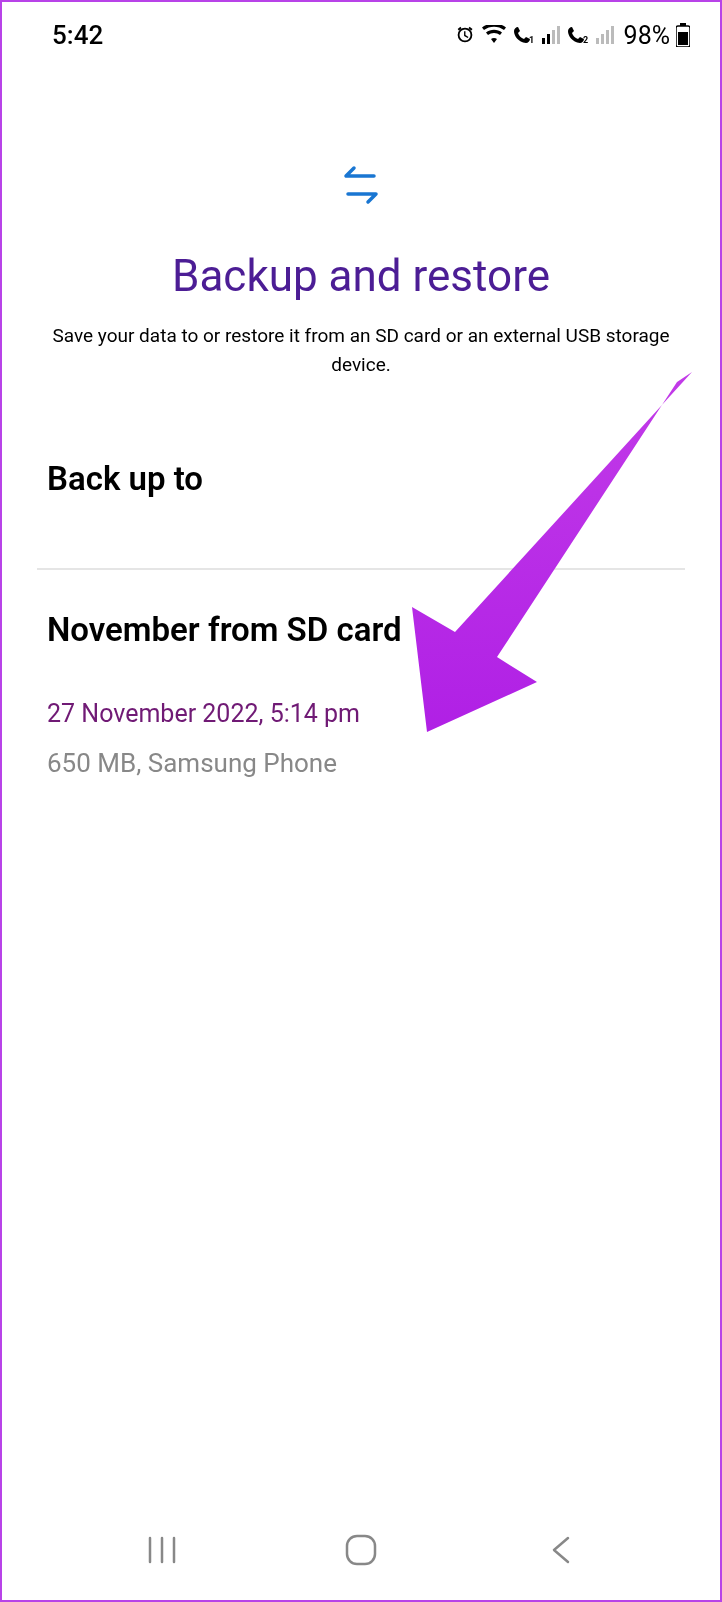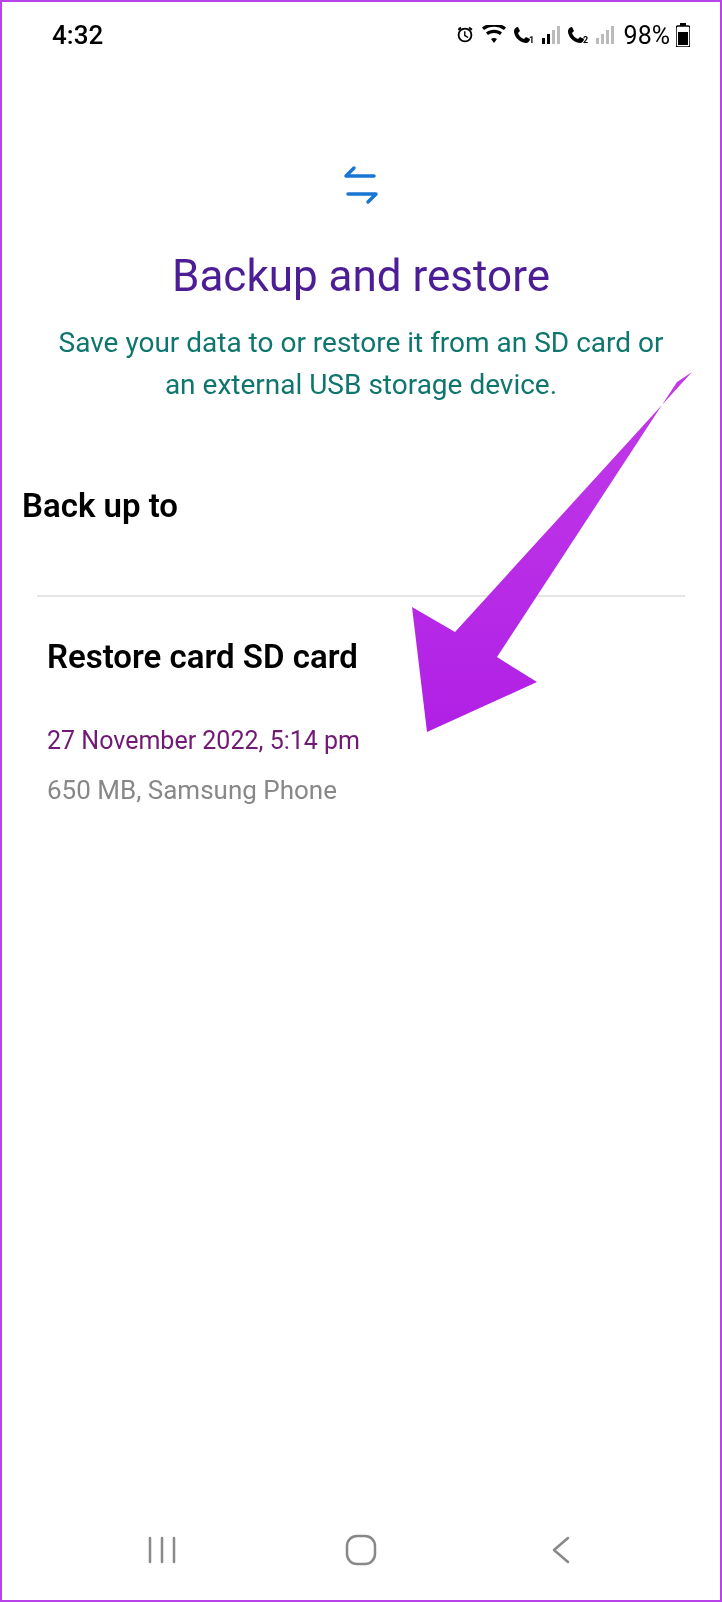--- a/index.html
+++ b/index.html
@@ -37,28 +37,28 @@
       width: 50px;
       height: 50px;
     }
     .page-title {
       font-size: 44px;
       font-weight: 400;
       color: #4c1d95;
       margin-bottom: 20px;
     }
     .page-subtitle {
-      font-size: 28px;
-      color: #0f766e;
+      font-size: 19px;
+      color: #000000;
       line-height: 1.5;
       padding: 0 10px;
     }
     
     .section {
-      padding: 30px 20px 30px;
+      padding: 30px 45px 30px;
     }
     .section-header {
       font-size: 33px;
       font-weight: 600;
       color: #000;
       margin-bottom: 40px;
     }
     .list-item {
       display: flex;
       align-items: center;
@@ -125,21 +125,21 @@
       height: 40px;
       display: flex;
       align-items: center;
       justify-content: center;
     }
   </style>
 </head>
 <body>
 
 <div class="status-bar">
-  <span class="status-time">4:32</span>
+  <span class="status-time">5:42</span>
   <div class="status-icons">
     <span>
       <svg width="22" height="22" viewBox="0 0 24 24" fill="#000">
           <path d="M12 4a8 8 0 1 0 0 16 8 8 0 0 0 0-16zm0 14a6 6 0 1 1 0-12 6 6 0 0 1 0 12zm.5-10H11v5l4 2.4.8-1.3-3.3-2V8zM7 3L4 5.5 5.2 7 8.2 4.5 7 3zm10 0l-1.2 1.5L19 7l1.2-1.5L17 3z"></path>
         </svg>
     </span>
     <span>
       <svg width="24" height="20" viewBox="0 0 24 20" fill="#000">
           <path d="M12 18l3-4c-1.7-1.3-4.3-1.3-6 0l3 4zm-6-8c3.3-2.7 8.7-2.7 12 0l2-2.5C15.5 3.8 8.5 3.8 4 7.5L6 10zm-4-5c5.5-4.5 14.5-4.5 20 0l2-2.5C17 -3 7 -3 0 2.5L2 5z"></path>
         </svg>
@@ -194,21 +194,21 @@
   <p class="page-subtitle">Save your data to or restore it from an SD card or an external USB storage device.</p>
 </div>
 
 <div class="section">
   <h2 class="section-header">Back up to</h2>
 </div>
 
 <div class="divider"></div>
 
 <div class="restore-section">
-  <h2 class="restore-header">Restore card SD card</h2>
+  <h2 class="restore-header">November from SD card</h2>
   <div class="backup-entry">
     <div class="backup-date">27 November 2022, 5:14 pm</div>
     <div class="backup-meta">650 MB, Samsung Phone</div>
   </div>
 </div>
 
 <div class="annotation-arrow">
   <svg width="320" height="400" viewBox="0 0 320 400">
     <defs>
       <linearGradient id="arrowgrad" x1="0%" y1="0%" x2="0%" y2="100%">

